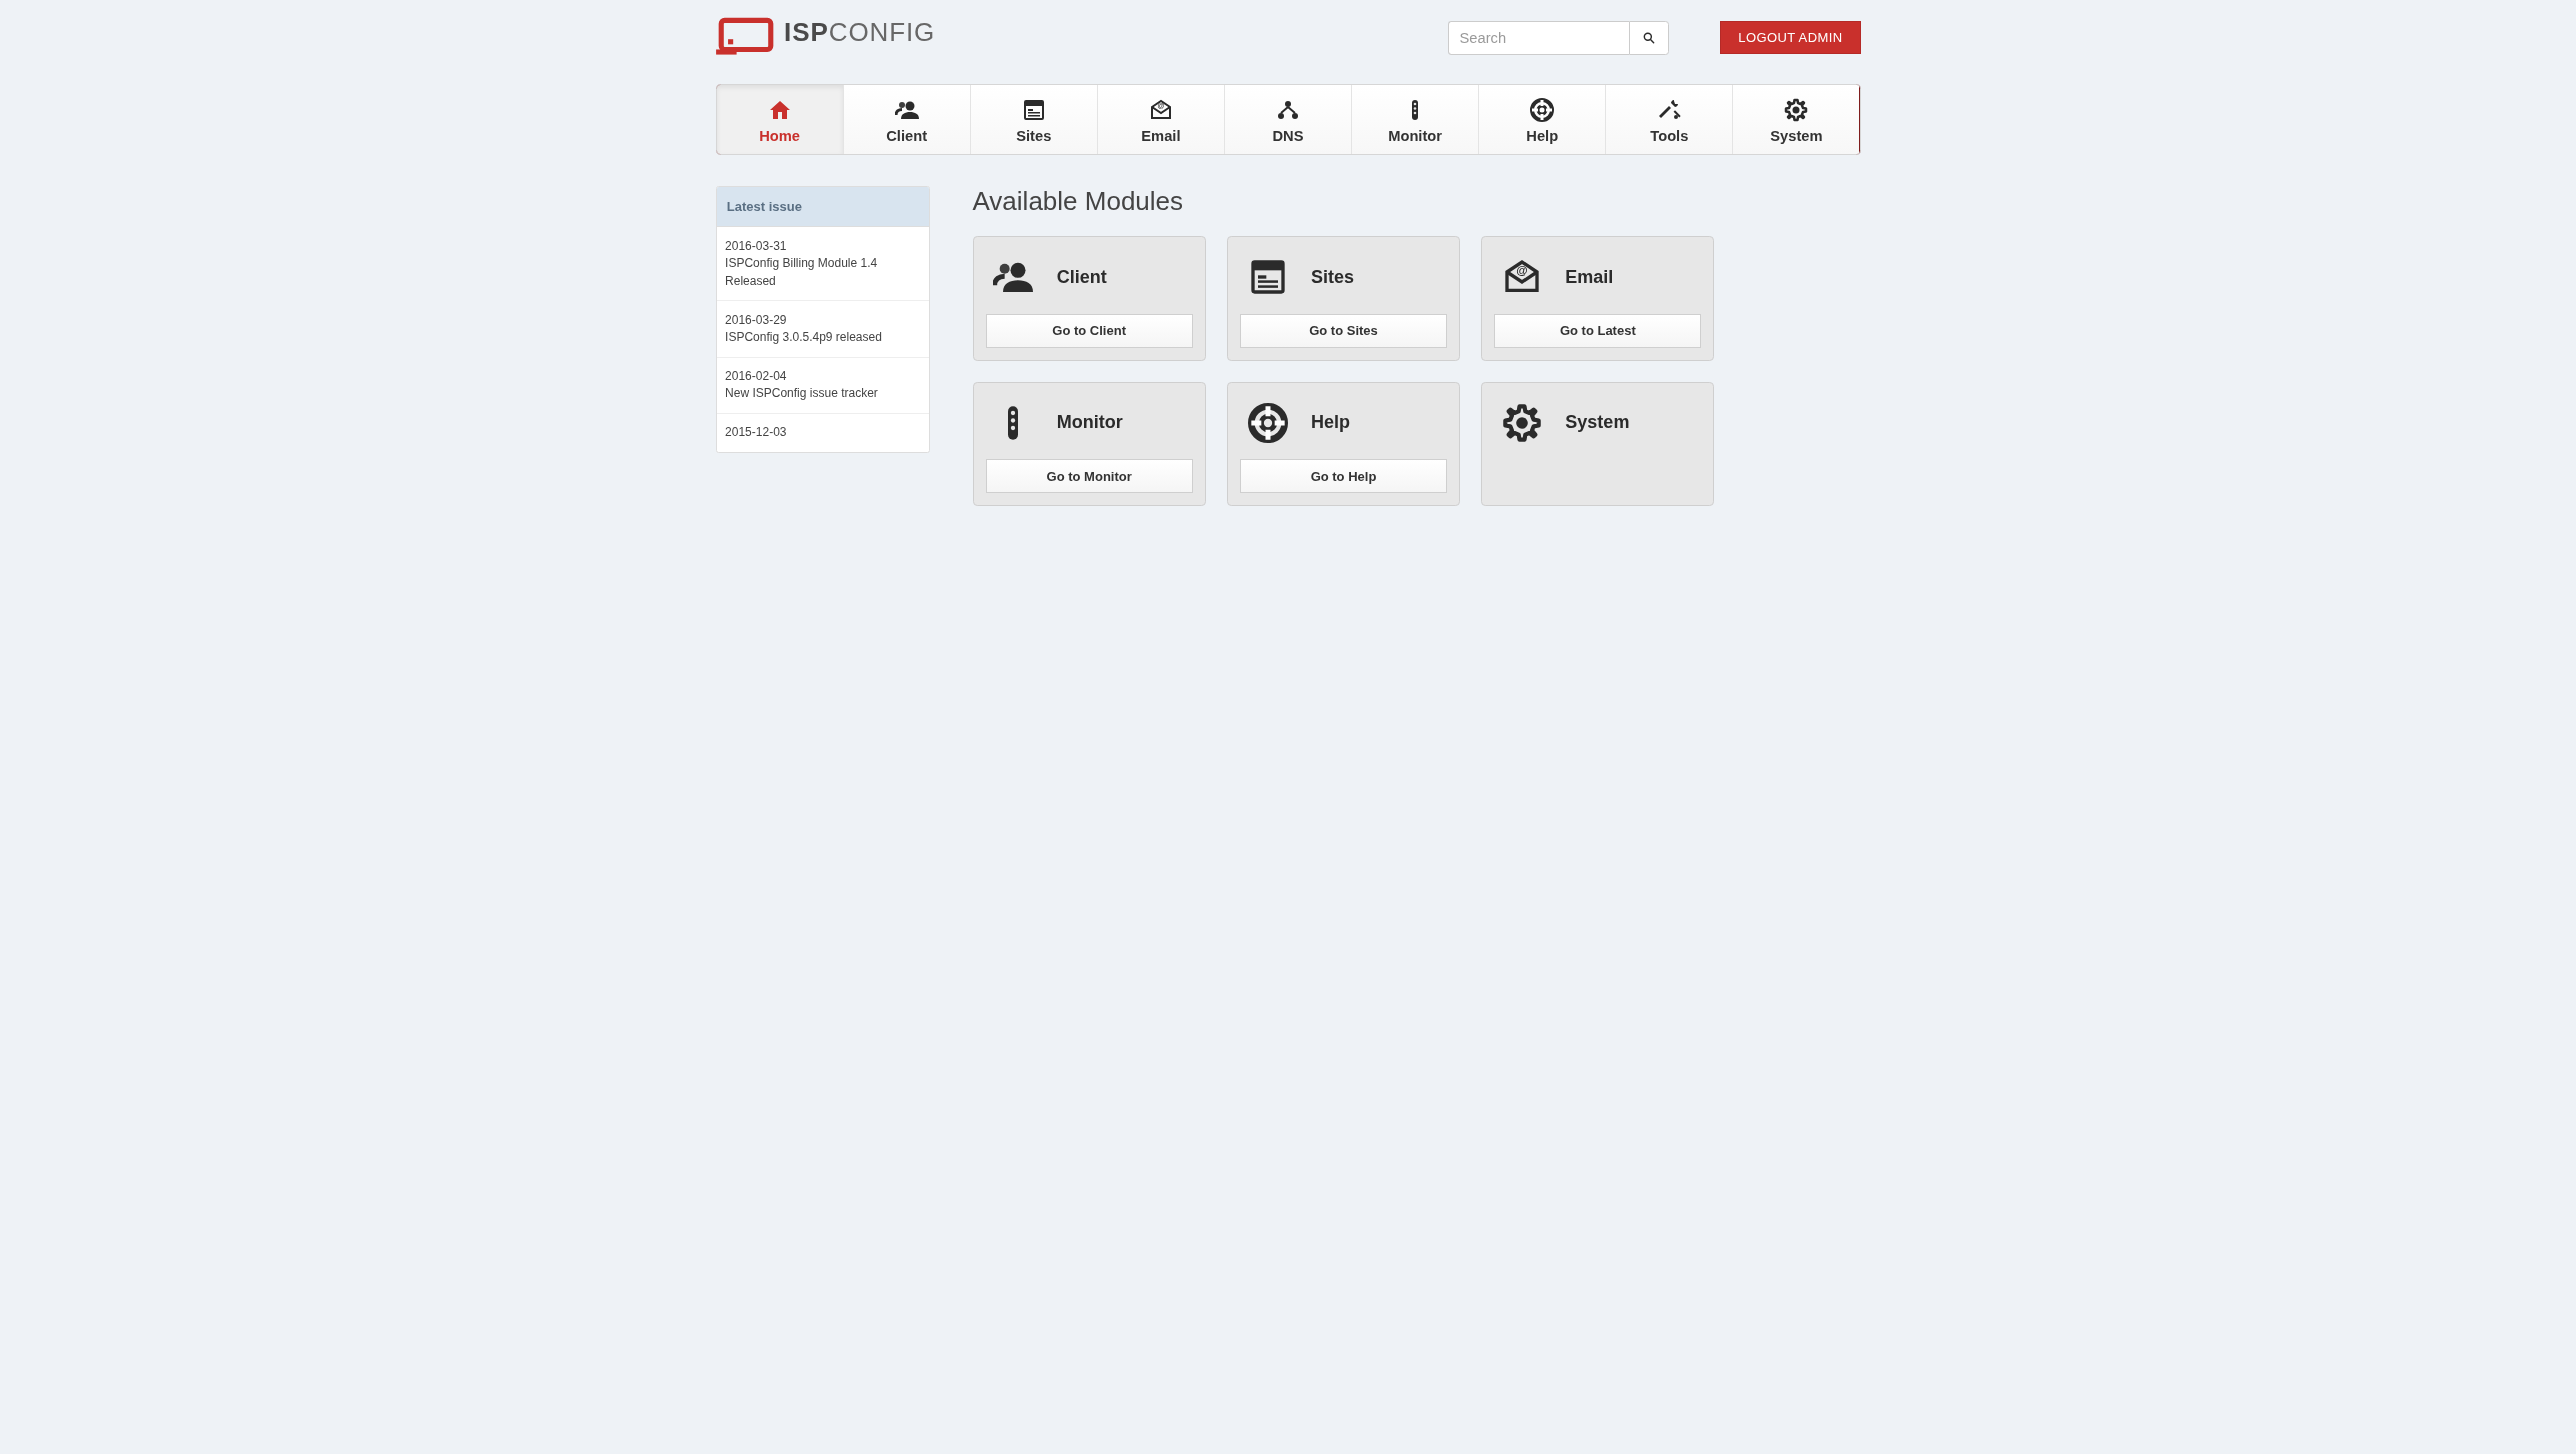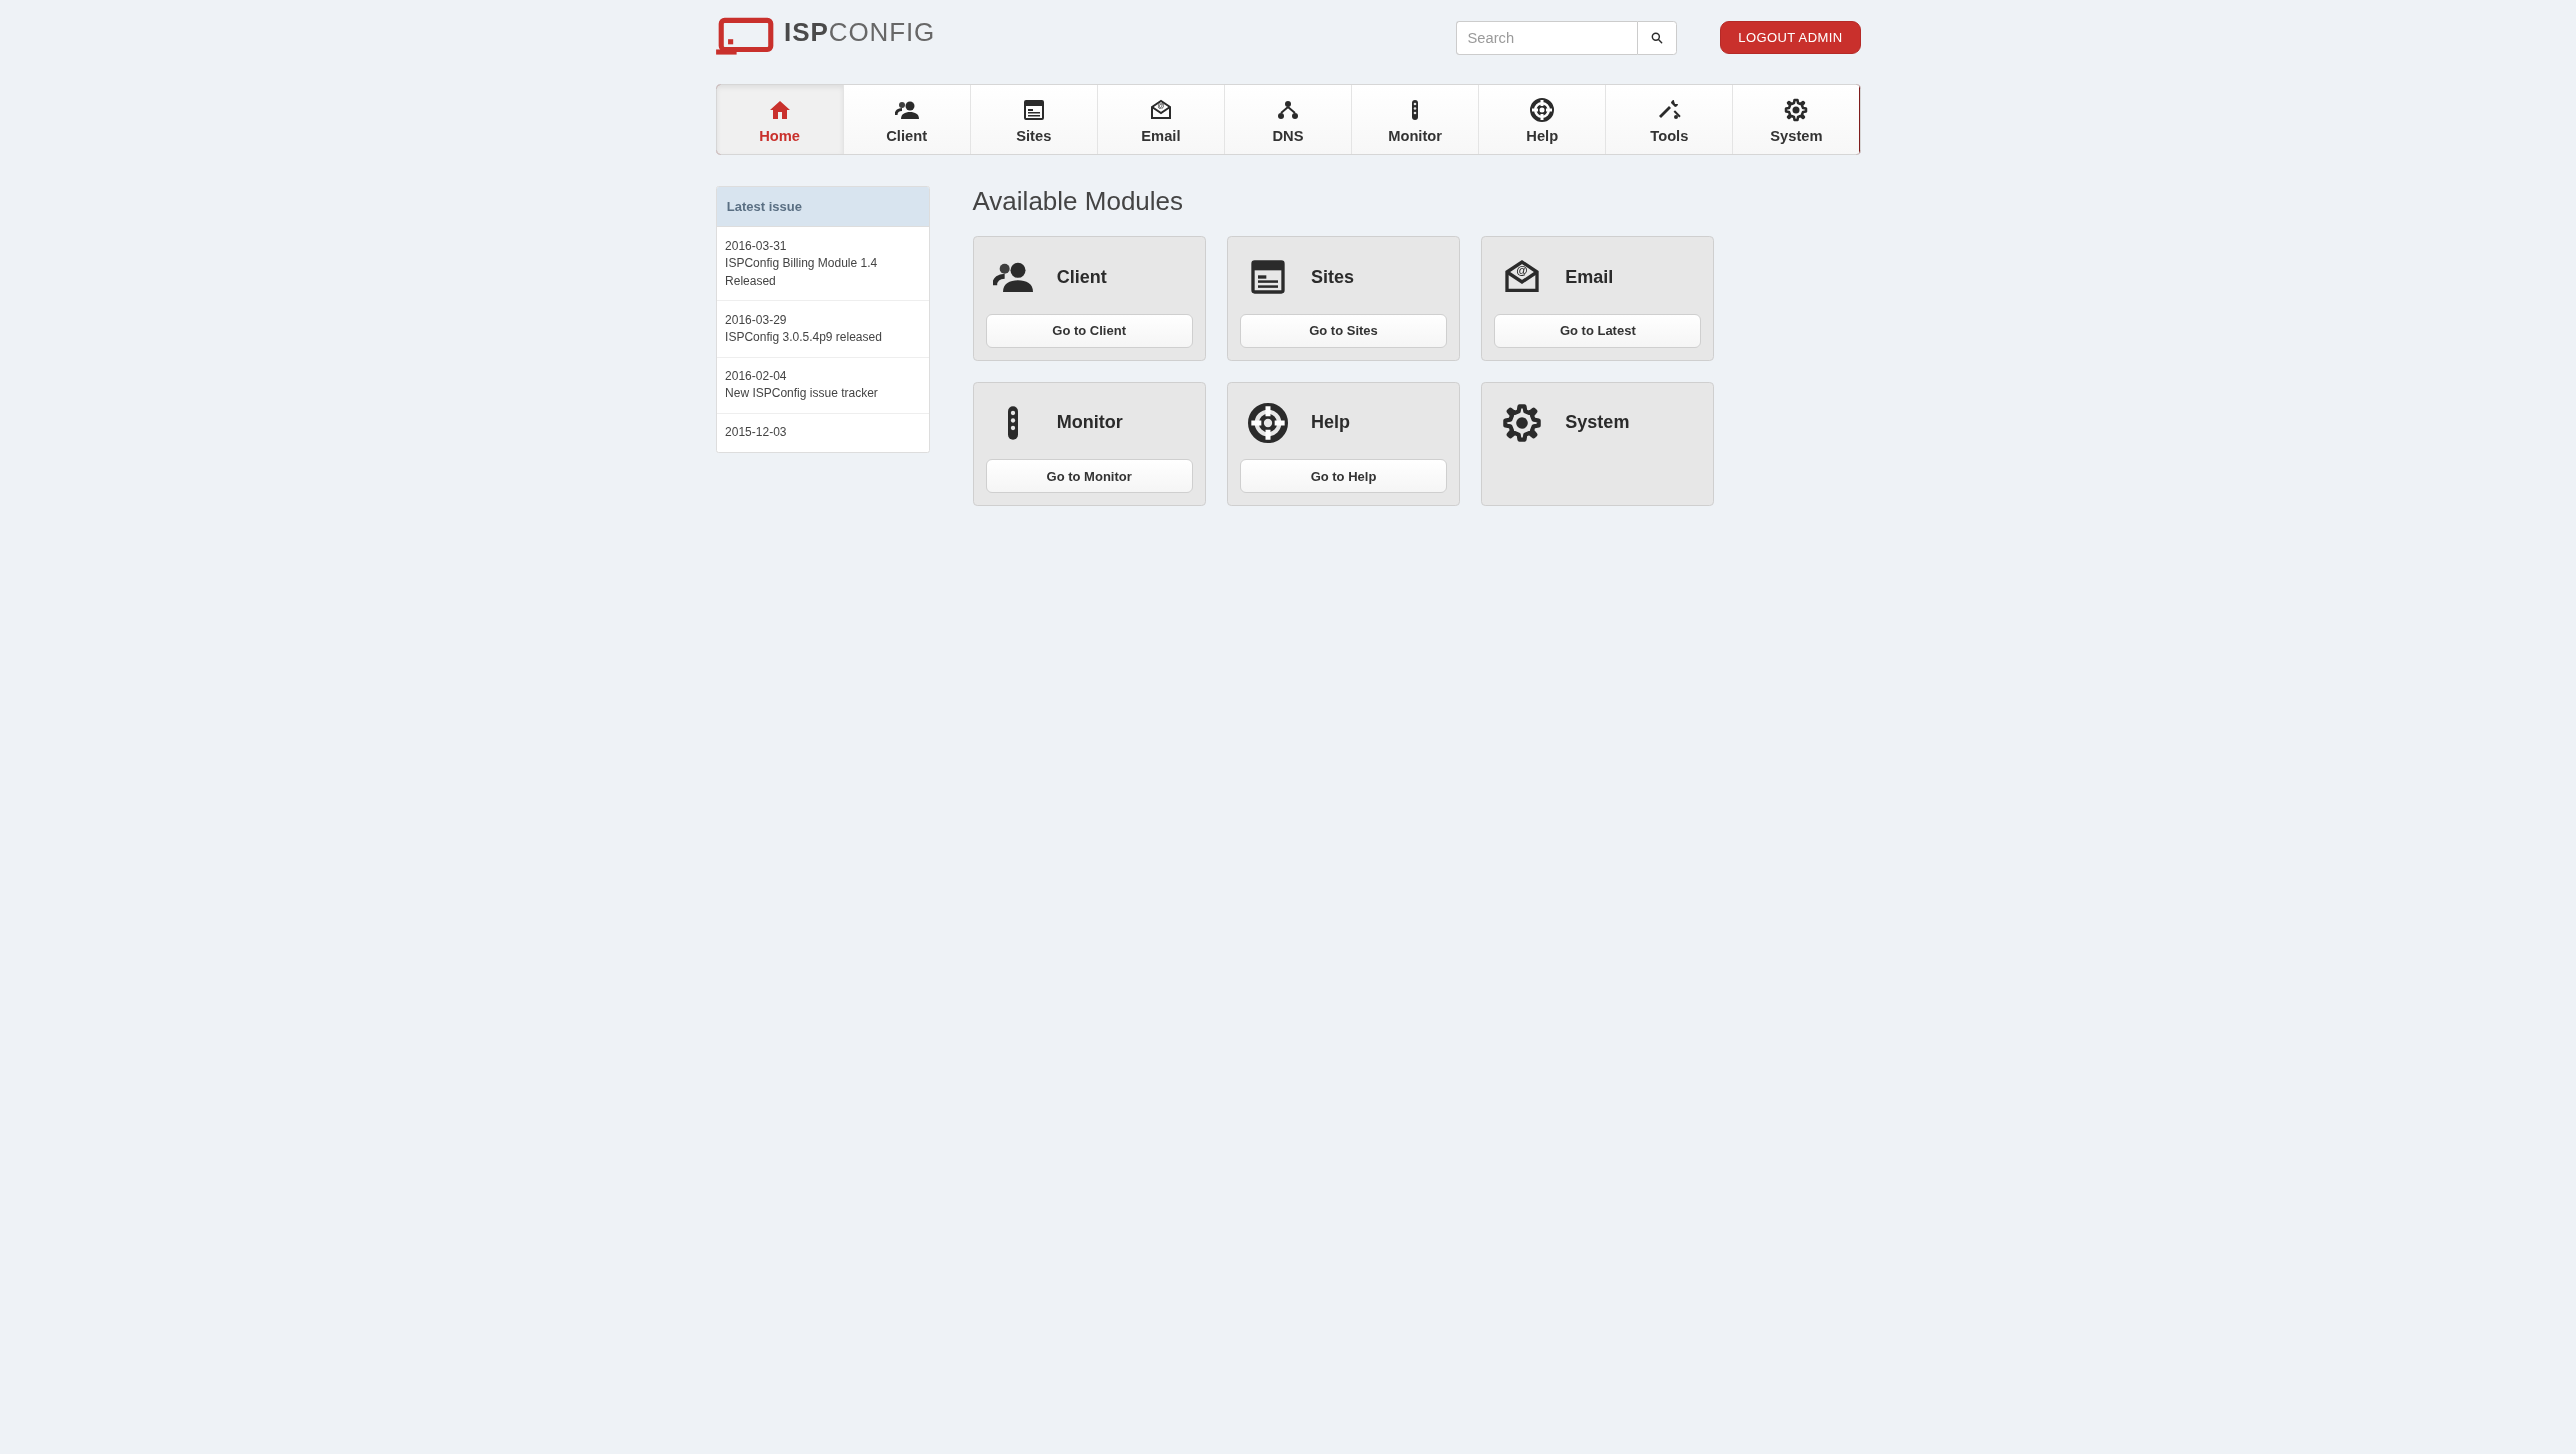--- a/index.html
+++ b/index.html
@@ -63,25 +63,26 @@
     background: #fff;
     cursor: pointer;
     display: flex; align-items: center; justify-content: center;
   }
   .logout-btn {
     height: 33px;
     padding: 0 17px;
     background: #c9302c;
     color: #fff;
     border: 0.9px solid #b52a27;
-    border-radius: 9px;
+    border-radius: 0;
     font-size: 13px;
     font-weight: 500;
     letter-spacing: 0.4px;
     cursor: pointer;
+    margin-left: 8px;
   }
 
   
   .topnav {
     display: flex;
     border: 0.9px solid #d6d6d6;
     border-radius: 4.3px;
     background: #7f1d1d;
     overflow: hidden;
   }
@@ -189,21 +190,21 @@
   .module-title {
     font-size: 18px;
     font-weight: 700;
     color: #2b2b2b;
   }
   .module-btn {
     width: 100%;
     padding: 8.6px 0;
     background: linear-gradient(#ffffff, #f5f5f5);
     border: 0.9px solid #cfcfcf;
-    border-radius: 6px;
+    border-radius: 0;
     font-size: 13px;
     font-weight: 600;
     color: #333;
     cursor: pointer;
   }
 
   svg { fill: #2b2b2b; }
 </style>
 </head>
 <body>

